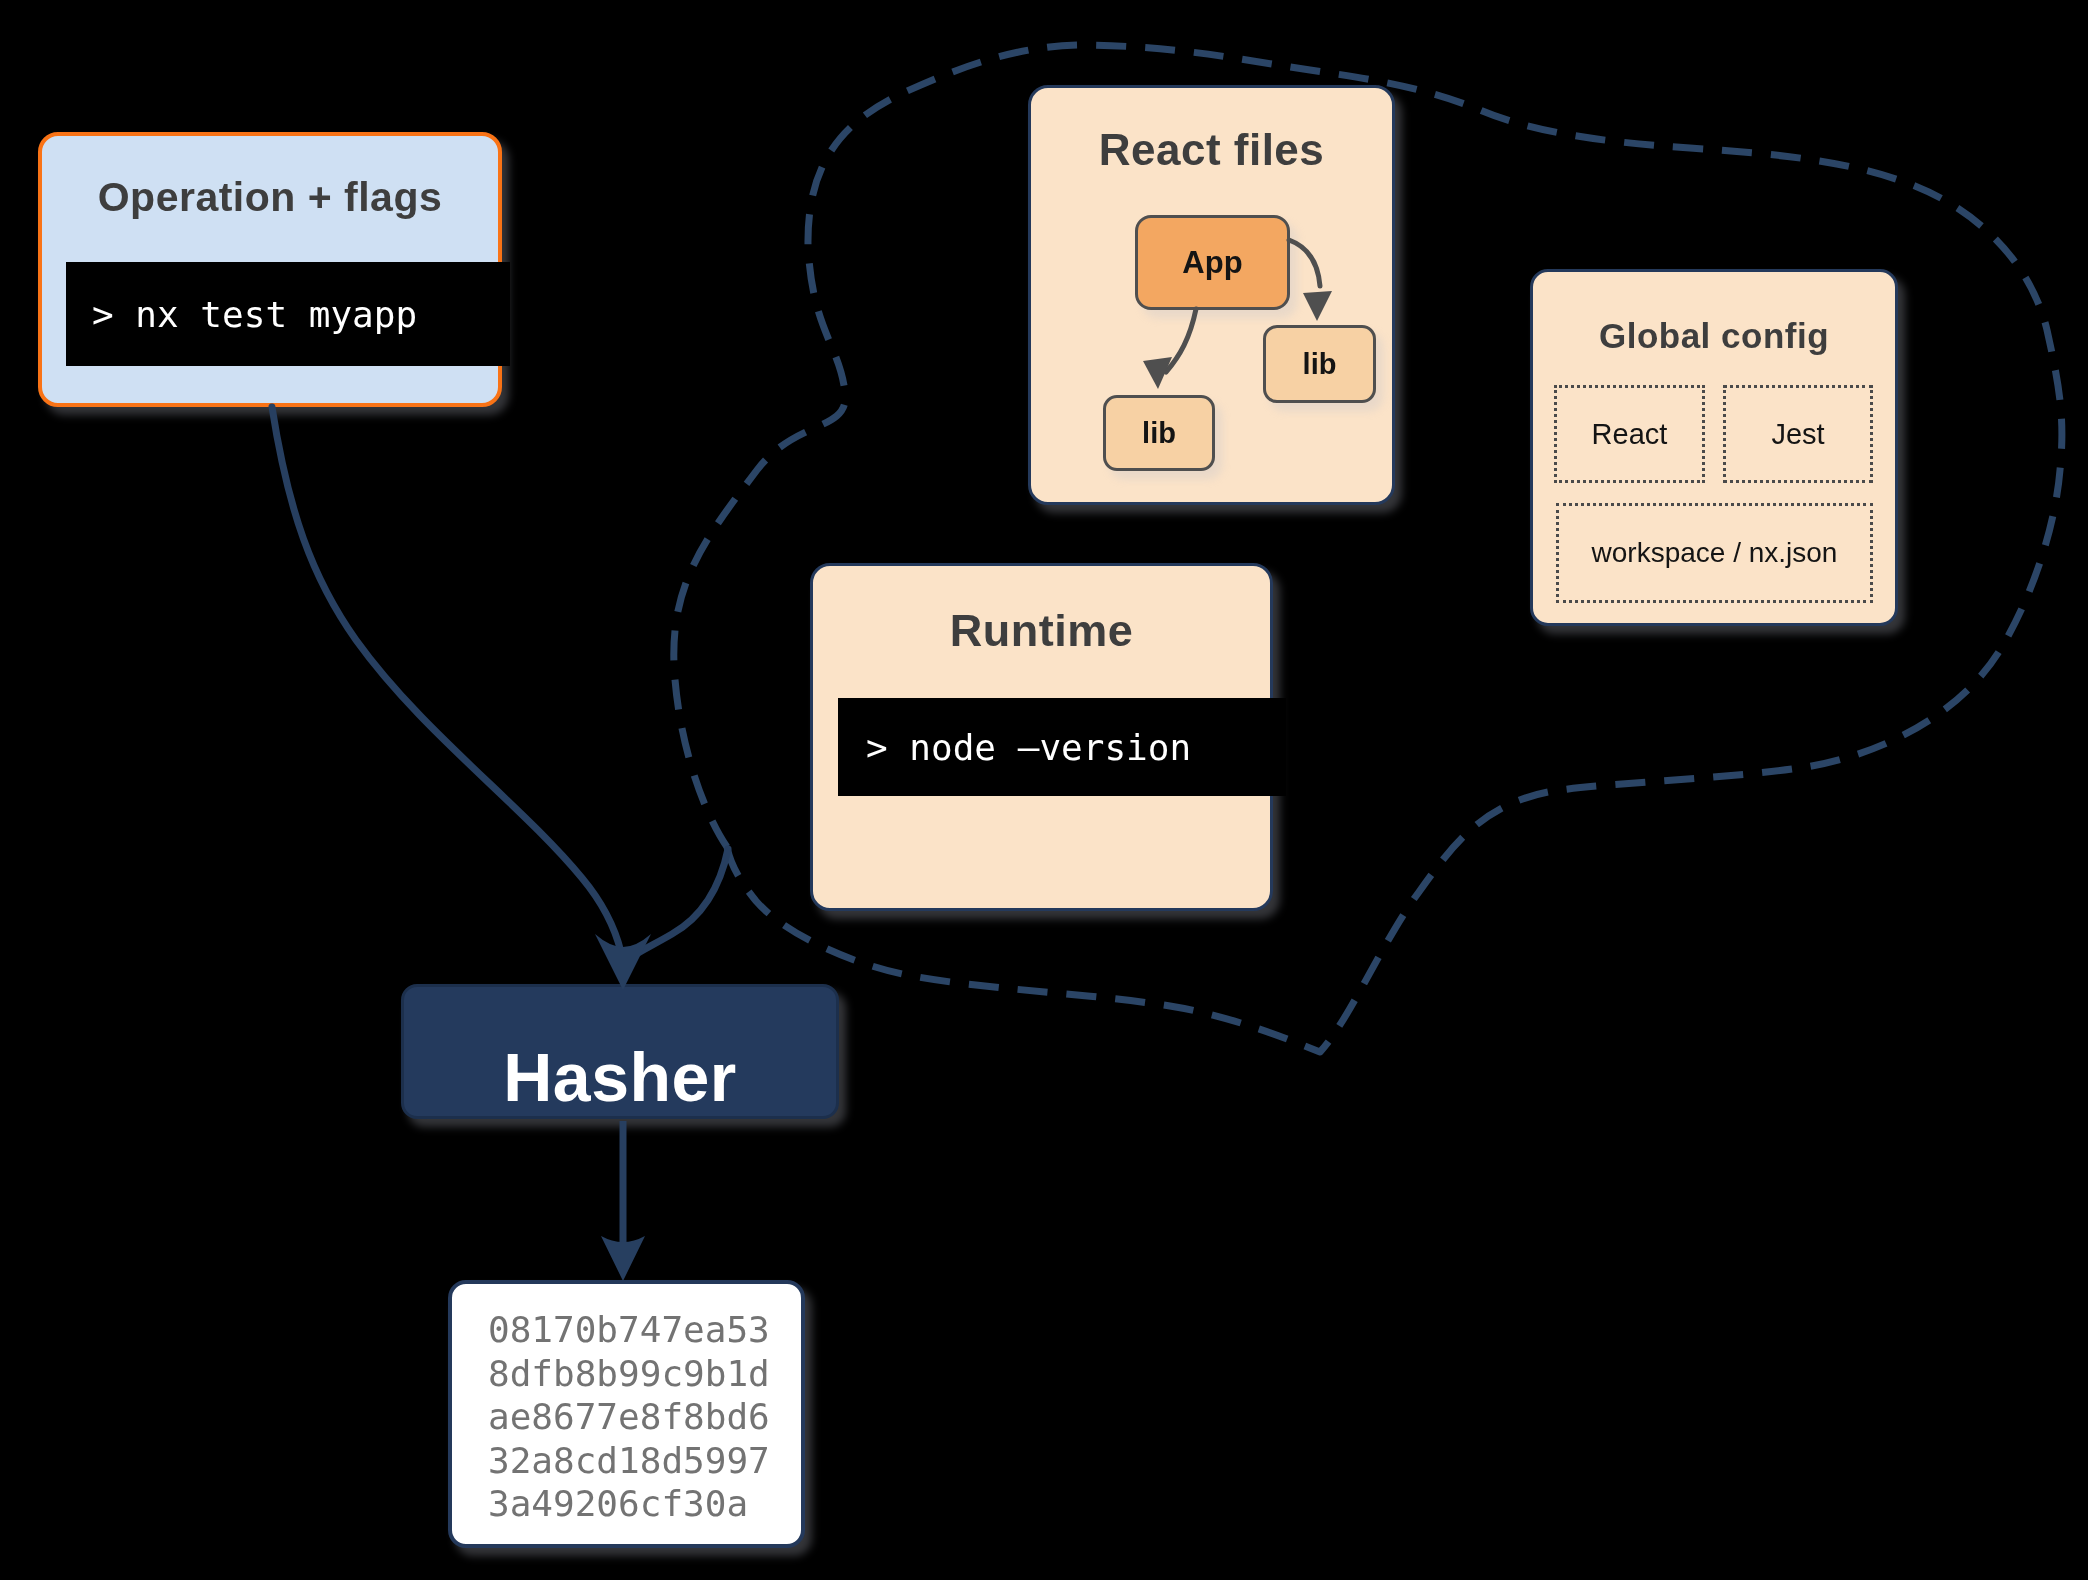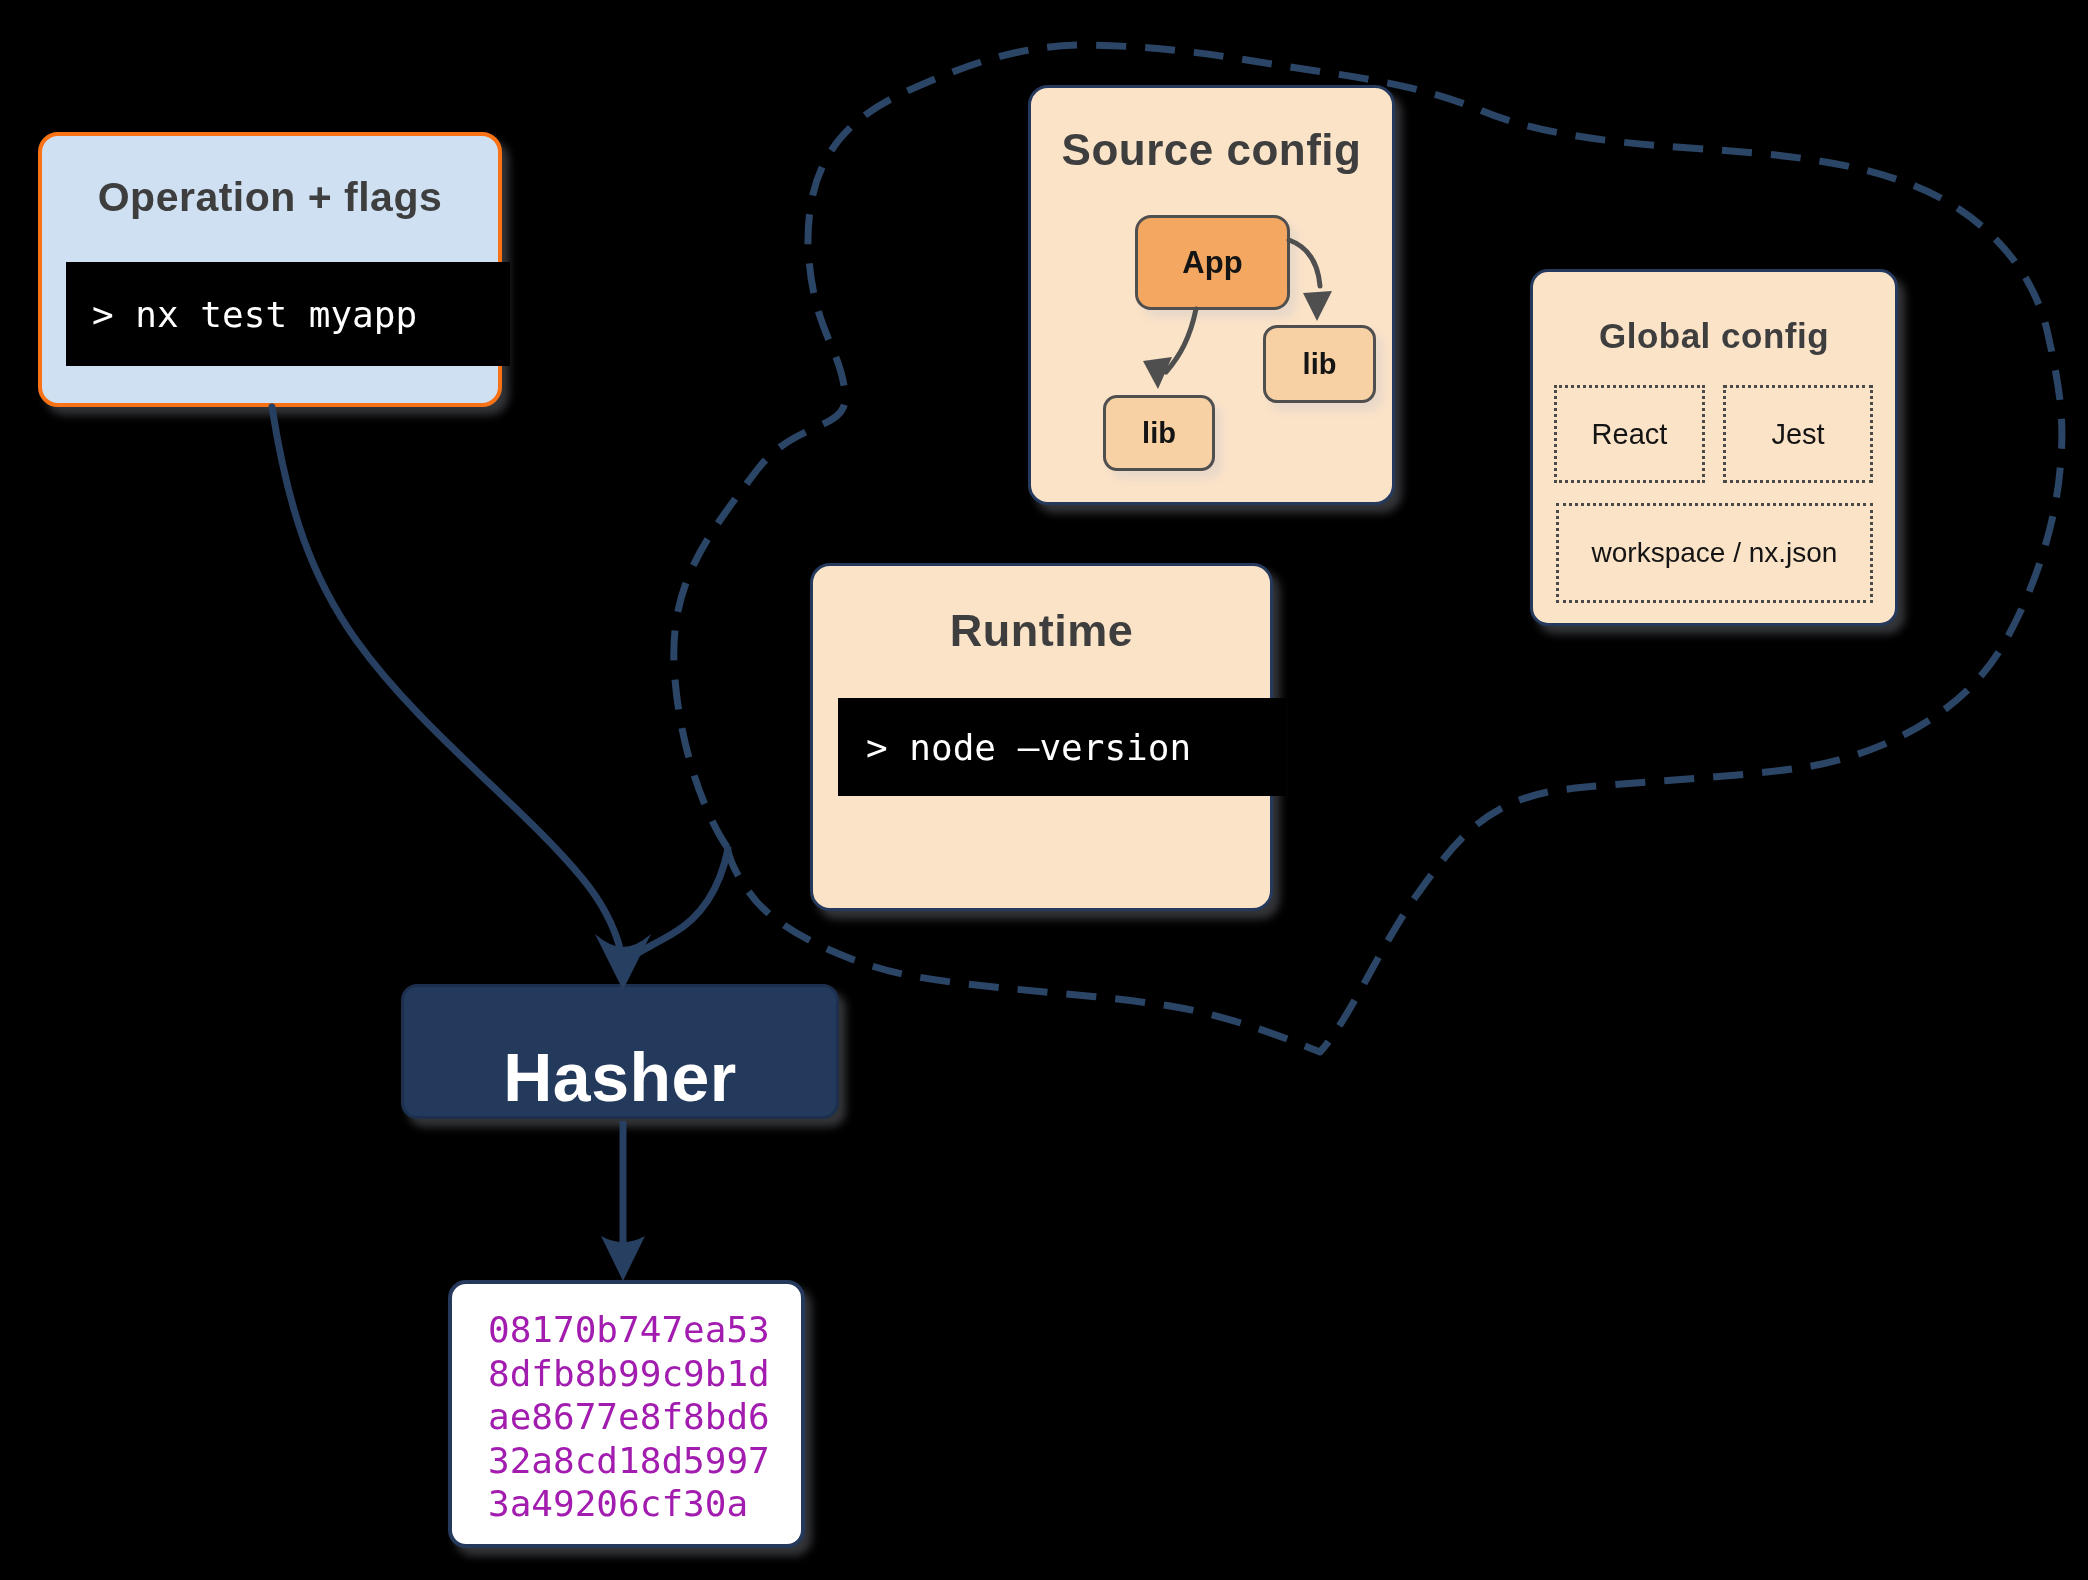--- a/index.html
+++ b/index.html
@@ -79,37 +79,37 @@
     left:401px;top:984px;width:438px;height:135px;
     background:#243a5d;border:3px solid #1c2f4c;border-radius:16px;
     display:flex;align-items:flex-end;justify-content:center;
     color:#fff;font-weight:700;font-size:68px;letter-spacing:0.5px;
   }
   
   .hash-box{
     left:448px;top:1280px;width:357px;height:268px;
     background:#fff;border:4px solid #24395b;border-radius:18px;
     font-family:"DejaVu Sans Mono", monospace;
-    font-size:36px;line-height:43.6px;color:#a21caf;
+    font-size:36px;line-height:43.6px;color:#737373;
     padding:24px 0 0 36px;
   }
   svg.overlay{position:absolute;left:0;top:0;pointer-events:none;}
 </style>
 </head>
 <body>
 
 <div class="canvas">
 
   <div class="box shadowed op-box">
     <div class="title">Operation + flags</div>
     <div class="terminal"><span>&gt; nx test myapp</span></div>
   </div>
 
   <div class="box shadowed source-box">
-    <div class="title">Source config</div>
+    <div class="title">React files</div>
     <div class="node node-app shadowed">
         <span>App</span>
       </div>
     <div class="node node-lib1 shadowed">
         <span>lib</span>
       </div>
     <div class="node node-lib2 shadowed">
         <span>lib</span>
       </div>
   </div>

